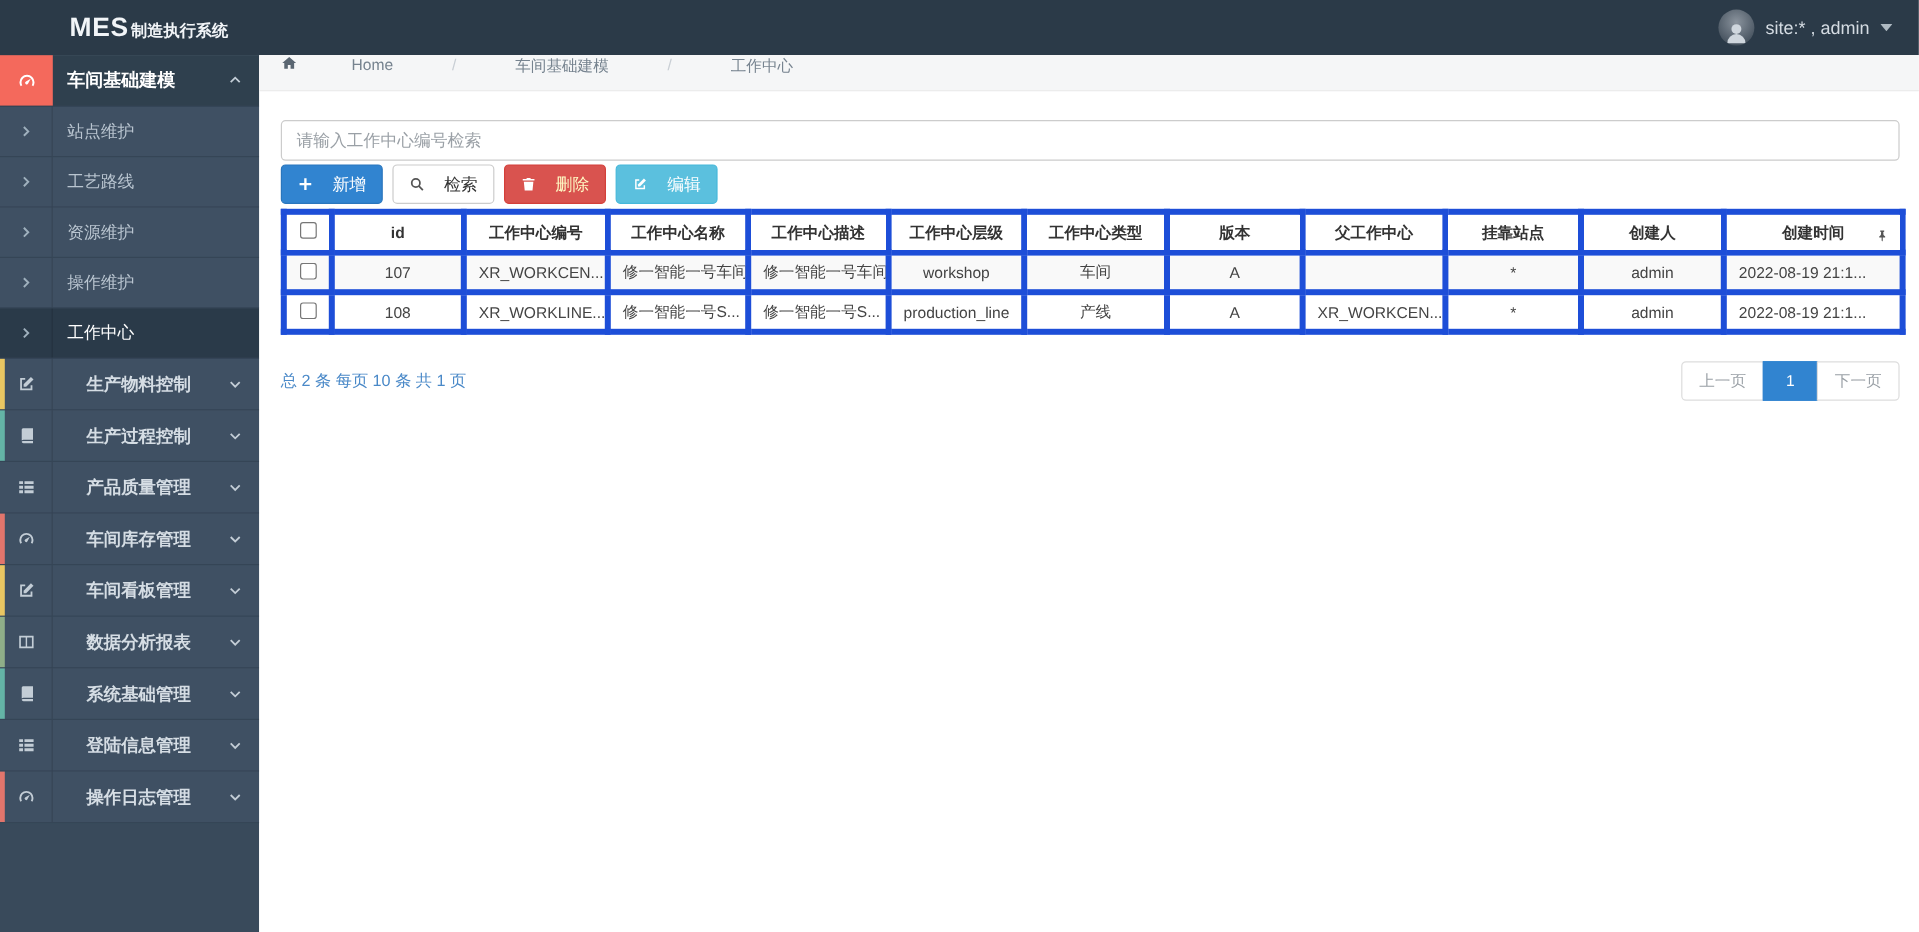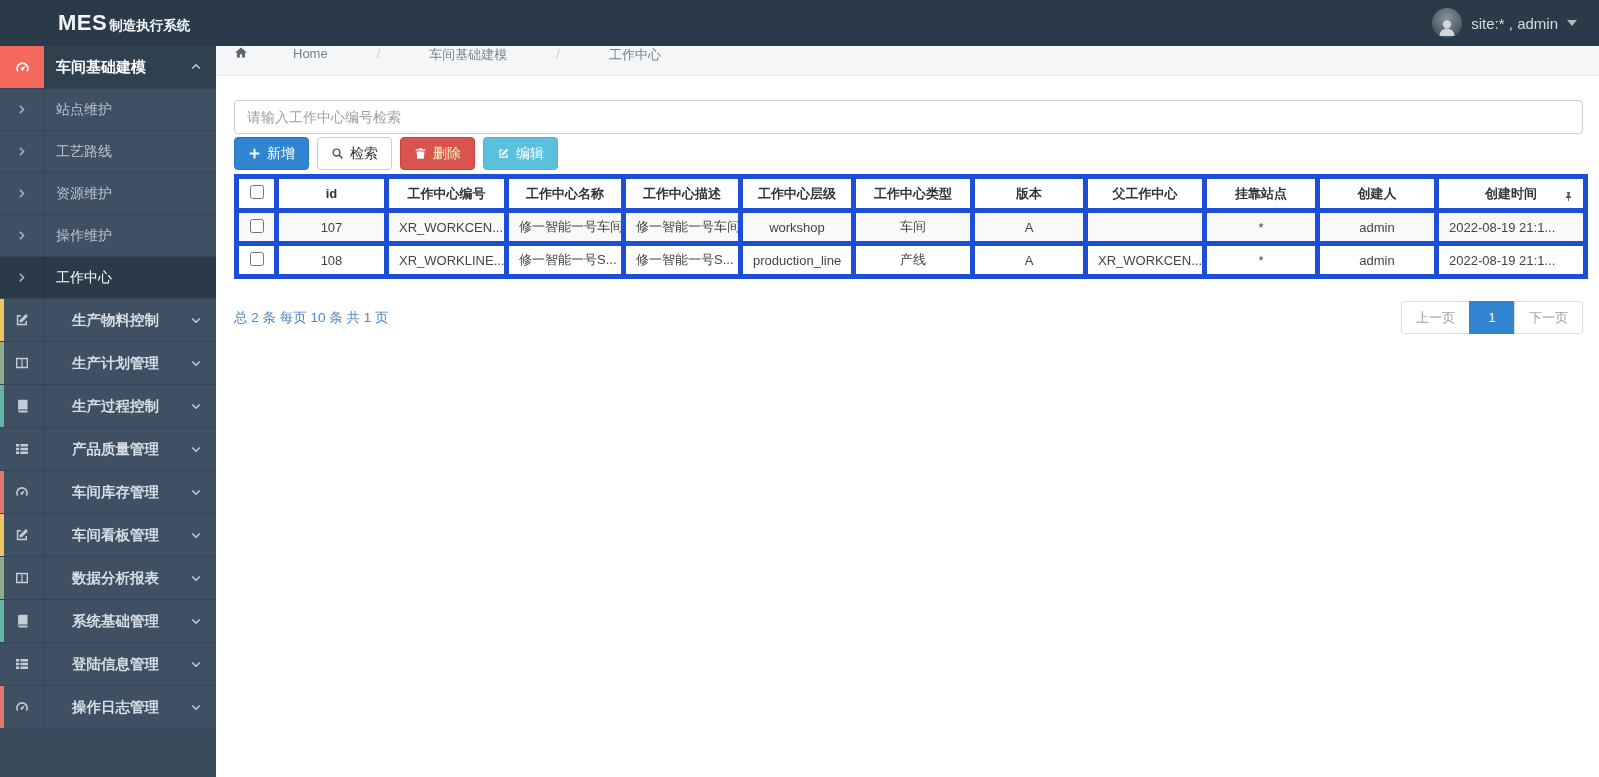--- a/index.html
+++ b/index.html
@@ -51,21 +51,21 @@
   .breadcrumb a { color:#76838f; text-decoration:none; }
   .content { padding:24px 16px 0 18px; }
 
   .search-input { width:100%; height:34px; border:1px solid #ccc; border-radius:4px;
                   padding:0 12px; font-size:14px; color:#333; outline:none;
                   font-family:"Liberation Sans", sans-serif; }
   .search-input::placeholder { color:#9aa0a6; }
 
   .btn-row { margin-top:3px; display:flex; gap:8px; }
   .btn { height:33px; padding:0 13px; border-radius:4px; border:1px solid transparent;
-         font-size:14px; display:inline-flex; align-items:center; gap:6px; cursor:pointer;
+         font-size:14px; display:inline-flex; align-items:center; gap:16px; cursor:pointer;
          font-family:"Liberation Sans", sans-serif; }
   .btn svg { width:13px; height:13px; }
   .btn-primary { background:#3184d0; border-color:#2a76bd; color:#fff; }
   .btn-default { background:#fff; border-color:#ccc; color:#333; }
   .btn-danger  { background:#d9534f; border-color:#d43f3a; color:#fef9c3; }
   .btn-info    { background:#5bc0de; border-color:#46b8da; color:#fff; }
   .btn-primary svg, .btn-danger svg, .btn-info svg { fill:#fff; }
 
   table.grid { margin-top:4px; width:100%; border-collapse:collapse; font-size:13px; color:#444;
                table-layout:fixed; }
@@ -166,32 +166,20 @@
 
   <div class="side-row side-item">
     <span class="accent ac-yellow"></span>
     <span class="icon-cell">
         <svg viewBox="0 0 16 16">
           <path d="M11.8 2.1l2.1 2.1-6.1 6.1H5.7V8.2z"></path>
           <path d="M13 9v4.2H2.8V3H7v1.5H4.3v7.2h7.2V9z"></path>
         </svg>
       </span>
     <span class="lbl">生产物料控制</span>
-    <svg class="chev" viewBox="0 0 16 16" fill="none" stroke-width="2">
-        <path d="m3 6 5 5 5-5"></path>
-      </svg>
-  </div>
-  <div class="side-row side-item">
-    <span class="accent ac-green"></span>
-    <span class="icon-cell">
-        <svg viewBox="0 0 16 16">
-          <path fill-rule="evenodd" d="M2 2.8h12v10.4H2zm1.4 1.4v7.6h4V4.2zm5.2 0v7.6h4V4.2z"></path>
-        </svg>
-      </span>
-    <span class="lbl">生产计划管理</span>
     <svg class="chev" viewBox="0 0 16 16" fill="none" stroke-width="2">
         <path d="m3 6 5 5 5-5"></path>
       </svg>
   </div>
   <div class="side-row side-item">
     <span class="accent ac-teal"></span>
     <span class="icon-cell">
         <svg viewBox="0 0 16 16">
           <path d="M5.2 1.8h8.3v9.6H5.6c-.6 0-1.1.2-1.5.6V3.3c0-.9.5-1.5 1.1-1.5z"></path>
           <path d="M4.1 13c0 .8.7 1.4 1.5 1.4h7.9v-2H5.6c-.9 0-1.5.2-1.5.6z"></path>

